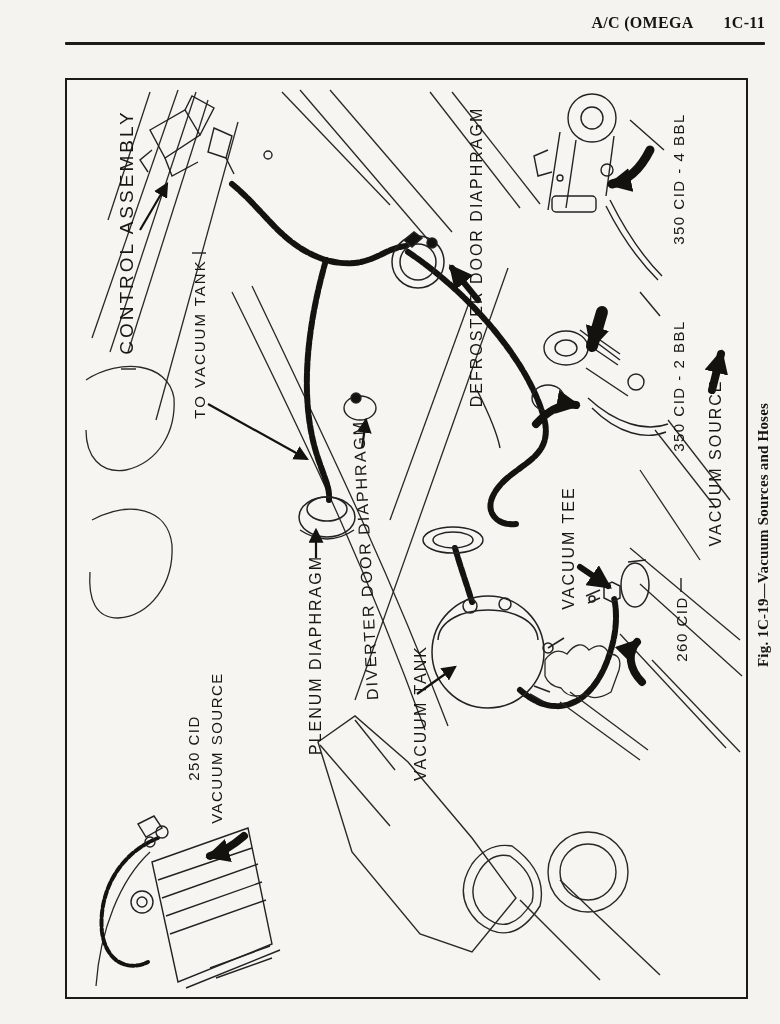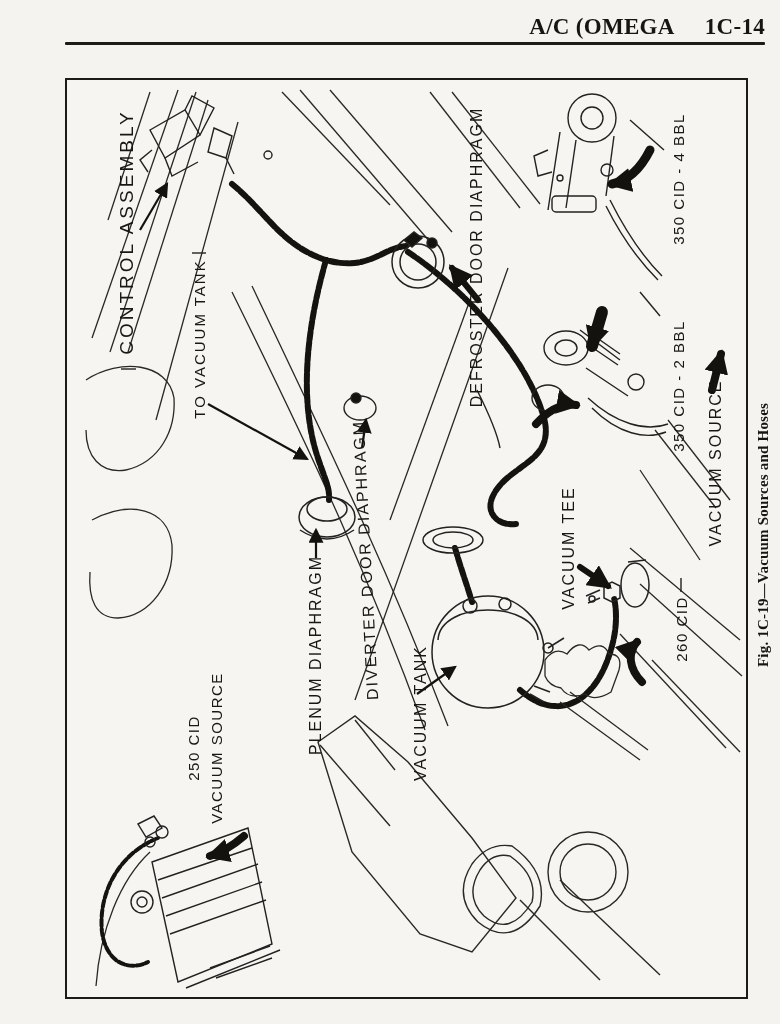--- a/index.html
+++ b/index.html
@@ -10,21 +10,21 @@
     position:relative;
     overflow:hidden;
     color:#1b1916;
   }
   .page{position:absolute;inset:0;}
   
   .header{
     position:absolute;top:14px;left:65px;width:700px;
     display:flex;justify-content:flex-end;align-items:baseline;gap:30px;
     font-family:"Liberation Serif", serif;
-    font-weight:bold;font-size:23px;letter-spacing:.3px;color:#171511;
+    font-weight:bold;font-size:16px;letter-spacing:.3px;color:#171511;
   }
   .rule{
     position:absolute;left:65px;top:42px;width:700px;height:3px;
     background:#1d1b18;border-radius:1px;
   }
   
   .frame{
     position:absolute;left:65px;top:78px;width:683px;height:921px;
     border:2px solid #1d1b18;background:#f6f5f2;box-sizing:border-box;
   }
@@ -48,21 +48,21 @@
     font-size:15px;letter-spacing:.2px;color:#171511;
   }
 </style>
 </head>
 <body>
 
 <div class="page">
 
   <div class="header">
     <span>A/C (OMEGA</span>
-    <span>1C-14</span>
+    <span>1C-11</span>
   </div>
   <div class="rule"></div>
 
   <div class="frame">
     <svg class="art" viewBox="67 80 679 917">
       <defs>
         <marker id="ahS" markerUnits="userSpaceOnUse" markerWidth="15" markerHeight="15" viewBox="0 0 10 10" refX="8.5" refY="5" orient="auto">
             <path d="M0,0 L10,5 L0,10 z" fill="#14120f"></path>
           </marker>
         <marker id="ahL" markerUnits="userSpaceOnUse" markerWidth="24" markerHeight="24" viewBox="0 0 10 10" refX="8" refY="5" orient="auto">

